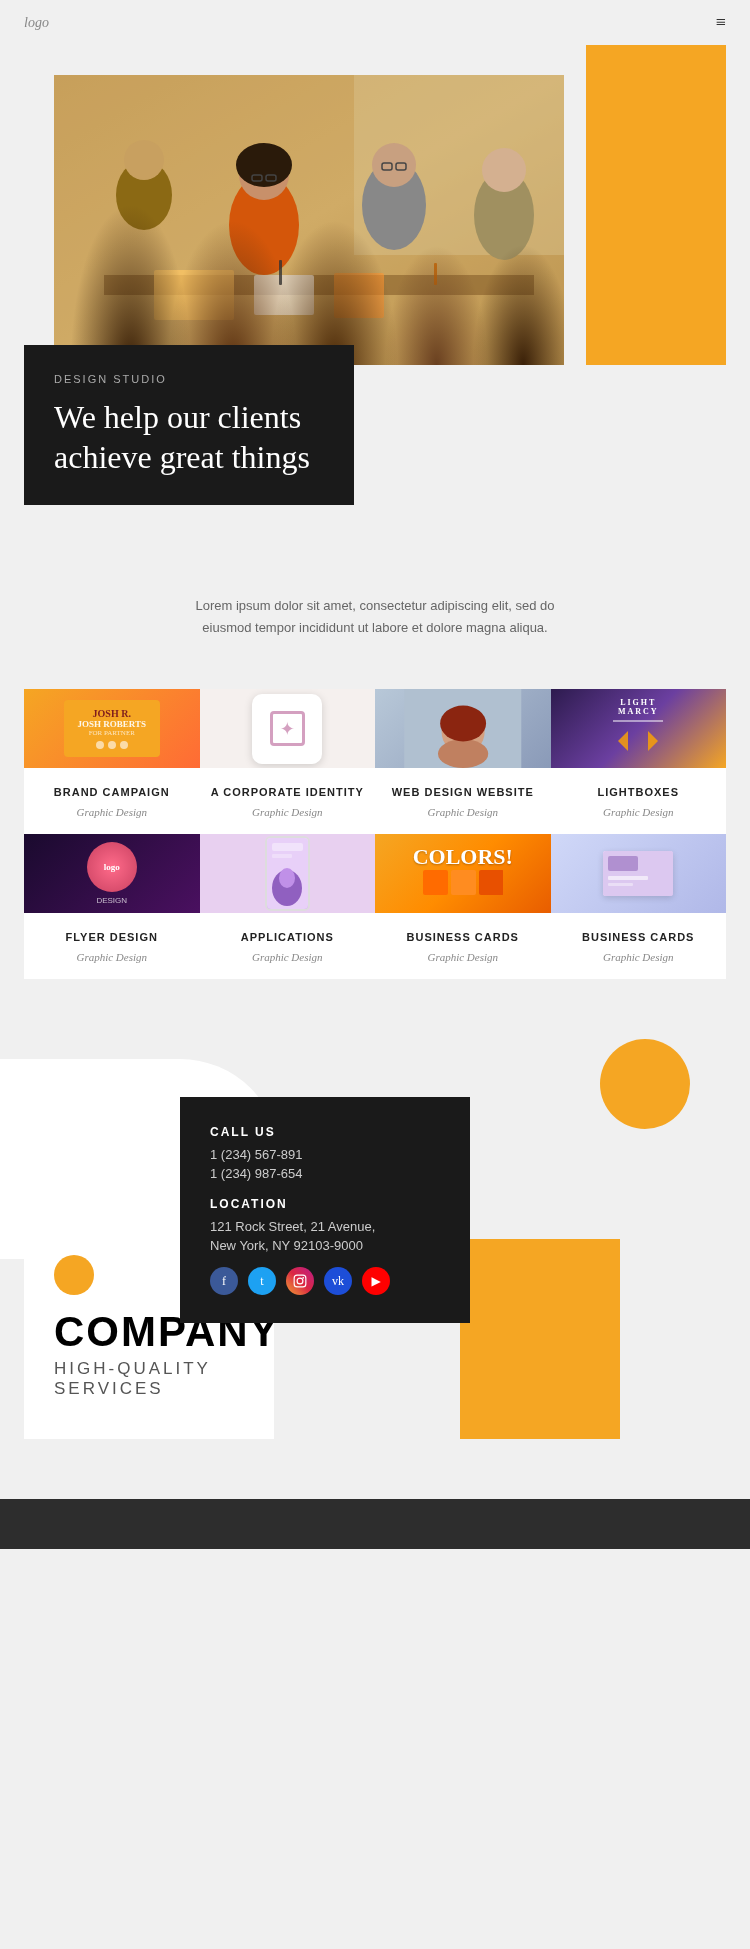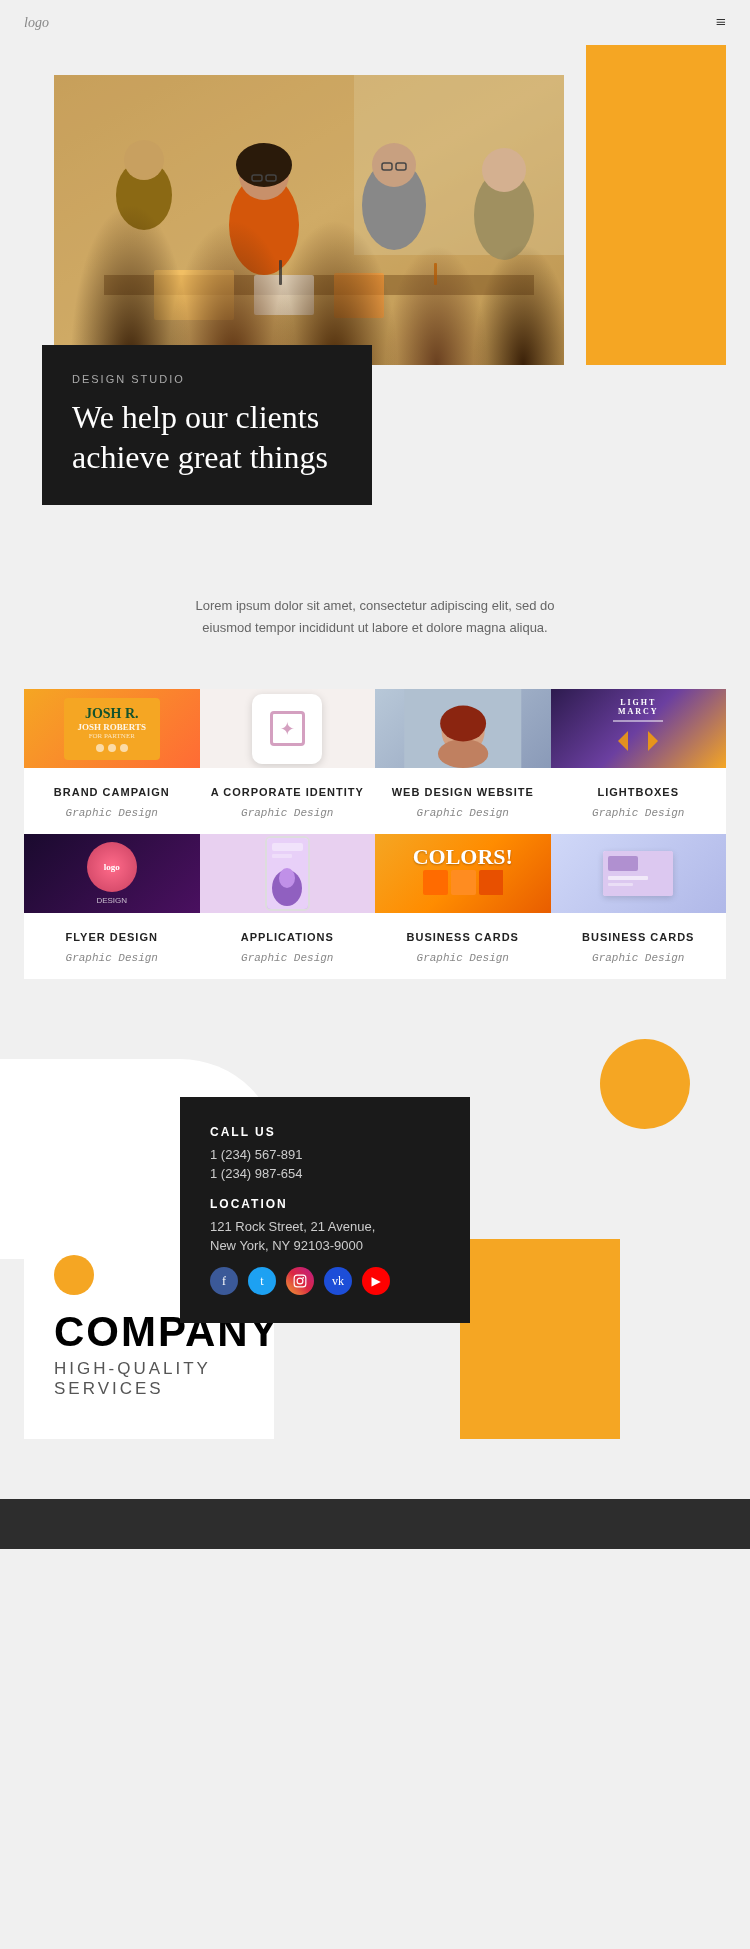--- a/index.html
+++ b/index.html
@@ -68,21 +68,21 @@
       background:
         radial-gradient(ellipse 60px 160px at 15% 100%, #3a2008 0%, transparent 100%),
         radial-gradient(ellipse 80px 180px at 35% 100%, #5a3010 0%, transparent 80%),
         radial-gradient(ellipse 70px 160px at 55% 100%, #4a2808 0%, transparent 90%),
         radial-gradient(ellipse 60px 140px at 75% 100%, #6a4020 0%, transparent 85%),
         radial-gradient(ellipse 50px 120px at 92% 100%, #3a2008 0%, transparent 100%);
     }
     .hero-text-box {
       position: absolute;
       bottom: 0;
-      left: 18px;
+      left: 0;
       width: 330px;
       background: #1a1a1a;
       color: white;
       padding: 28px 30px;
       z-index: 3;
     }
     .hero-subtitle {
       font-size: 11px;
       letter-spacing: 2px;
       text-transform: uppercase;
@@ -145,35 +145,35 @@
       letter-spacing: 1px;
       text-transform: uppercase;
       color: #222;
       margin-bottom: 4px;
       font-family: Arial, sans-serif;
     }
     .portfolio-info span {
       font-size: 11px;
       color: #888;
       font-style: italic;
-      font-family: Liberation Mono, monospace;
+      font-family: Liberation Serif, serif;
     }
 
     
     .thumb-brand {
       background: linear-gradient(135deg, #F5A623 0%, #FF6B35 100%);
       display: flex; align-items: center; justify-content: center;
     }
     .thumb-brand-inner {
       background: #F5A623;
       border-radius: 4px;
       padding: 8px 14px;
       text-align: center;
     }
-    .thumb-brand-inner .name { font-size: 14px; font-weight: bold; color: #14532d; }
+    .thumb-brand-inner .name { font-size: 10px; font-weight: bold; color: #7f1d1d; }
 
     .thumb-corporate {
       background: #f5f0ee;
       display: flex; align-items: center; justify-content: center;
     }
     .thumb-corporate-card {
       background: white;
       width: 70px; height: 70px;
       border-radius: 10px;
       box-shadow: 0 2px 8px rgba(0,0,0,0.15);

